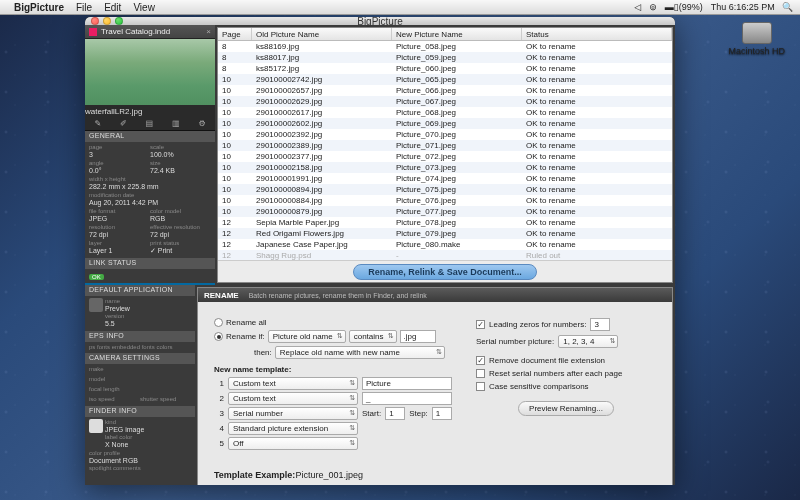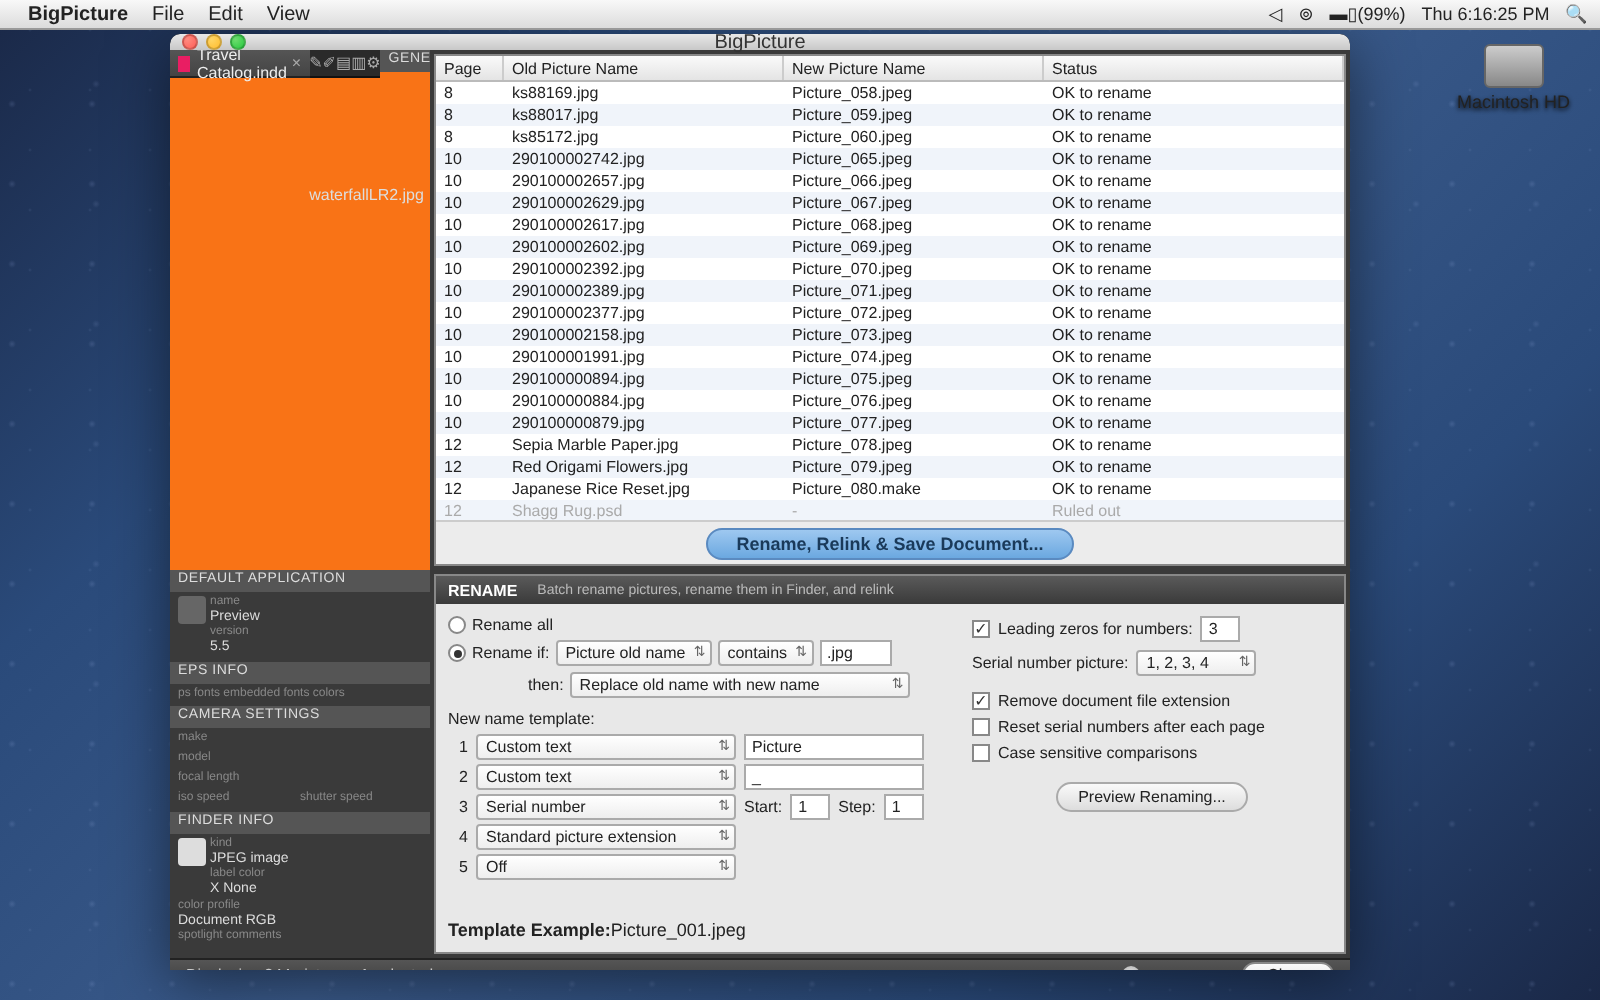--- a/index.html
+++ b/index.html
@@ -14,21 +14,21 @@
 .window{position:absolute;top:17px;left:85px;width:590px;height:468px;background:#3a3a3a;border-radius:5px 5px 0 0;box-shadow:0 6px 30px rgba(0,0,0,.5);display:flex;flex-direction:column;overflow:hidden}
 .titlebar{height:16px;background:linear-gradient(#e8e8e8,#c8c8c8);border-radius:5px 5px 0 0;display:flex;align-items:center;padding:0 6px;position:relative}
 .tlights{display:flex;gap:4px}
 .tlight{width:8px;height:8px;border-radius:50%;border:.5px solid rgba(0,0,0,.2)}
 .tl-r{background:radial-gradient(circle at 30% 30%,#ff8a80,#ff5f57)}
 .tl-y{background:radial-gradient(circle at 30% 30%,#ffd666,#ffbd2e)}
 .tl-g{background:radial-gradient(circle at 30% 30%,#6edc6e,#28c940)}
 .titlebar .title{position:absolute;left:50%;transform:translateX(-50%);font-size:10px;color:#333}
 .body{flex:1;display:flex;flex-direction:column;background:#3a3a3a}
 .upper{display:flex;height:260px}
-.sidebar{width:130px;background:#f97316;color:#ccc;display:flex;flex-direction:row;overflow:hidden}
+.sidebar{width:130px;background:#0369a1;color:#ccc;display:flex;flex-direction:column;overflow:hidden}
 .doc-tab{height:14px;background:linear-gradient(#555,#444);display:flex;align-items:center;padding:0 4px;border-bottom:1px solid #222}
 .doc-tab .pink{width:8px;height:8px;background:#e91e63;margin-right:4px}
 .doc-tab span{color:#eee;font-size:8px}
 .doc-tab .x{margin-left:auto;color:#aaa;font-size:8px}
 .preview{height:78px;background:linear-gradient(180deg,#a8c8a8 0%,#7aaa7a 30%,#5a9a6a 60%,#4a8a5a 100%);position:relative}
 .preview::after{content:"";position:absolute;bottom:0;left:0;right:0;height:12px;background:#2a2a2a;color:#ddd}
 .preview .fname{position:absolute;bottom:1px;left:0;right:0;text-align:left;color:#ddd;font-size:8px;z-index:2}
 .toolbar{height:14px;background:#2a2a2a;display:flex;align-items:center;justify-content:space-around;border-bottom:1px solid #111}
 .toolbar span{color:#aaa;font-size:8px}
 .section-h{height:11px;background:#555;color:#ddd;font-size:7px;padding:1px 4px;letter-spacing:.3px}
@@ -51,21 +51,21 @@
 .trow div{padding:0 4px;font-size:8px;white-space:nowrap;overflow:hidden}
 .trow.ruled div{color:#aaa}
 .savebtn-row{height:22px;display:flex;align-items:center;justify-content:center;background:#ececec;border-top:1px solid #ccc}
 .savebtn{background:linear-gradient(#9ec8f0,#6ba8e0);border:1px solid #5a8ac0;border-radius:9px;padding:2px 14px;font-size:9px;color:#1a3a5a;font-weight:bold}
 .lower{flex:1;display:flex;background:#3a3a3a}
 .sidebar2{width:130px;background:#3a3a3a}
 .rpanel{flex:1;background:#e8e8e8;display:flex;flex-direction:column;margin:2px;border:1px solid #888}
 .rhead{height:14px;background:linear-gradient(#5a5a5a,#3a3a3a);display:flex;align-items:center;padding:0 6px}
 .rhead .t{color:#fff;font-size:8px;font-weight:bold;margin-right:10px}
 .rhead .s{color:#bbb;font-size:7px}
-.rbody{flex:1;display:flex;padding:6px;gap:12px}
+.rbody{flex:1;display:flex;padding:16px;gap:24px}
 .rcol-l{flex:1}
 .rcol-r{width:180px}
 .radio-row{display:flex;align-items:center;margin-bottom:3px;gap:3px}
 .radio{width:9px;height:9px;border:1px solid #888;border-radius:50%;background:#fff;display:inline-flex;align-items:center;justify-content:center}
 .radio.on::after{content:"";width:4px;height:4px;background:#333;border-radius:50%}
 .sel{background:linear-gradient(#fff,#eee);border:1px solid #aaa;border-radius:2px;padding:1px 12px 1px 4px;font-size:8px;position:relative;display:inline-block}
 .sel::after{content:"⇅";position:absolute;right:2px;top:1px;font-size:7px;color:#666}
 .txt{background:#fff;border:1px solid #aaa;padding:1px 3px;font-size:8px;display:inline-block}
 .lbl{font-size:8px}
 .tmpl-row{display:flex;align-items:center;gap:4px;margin-bottom:2px}
@@ -313,21 +313,21 @@
               <div class="c-status">OK to rename</div>
             </div>
             <div class="trow">
               <div class="c-page">12</div>
               <div class="c-old">Red Origami Flowers.jpg</div>
               <div class="c-new">Picture_079.jpeg</div>
               <div class="c-status">OK to rename</div>
             </div>
             <div class="trow">
               <div class="c-page">12</div>
-              <div class="c-old">Japanese Rice Reset.jpg</div>
+              <div class="c-old">Japanese Case Paper.jpg</div>
               <div class="c-new">Picture_080.make</div>
               <div class="c-status">OK to rename</div>
             </div>
             <div class="trow ruled">
               <div class="c-page">12</div>
               <div class="c-old">Shagg Rug.psd</div>
               <div class="c-new">-</div>
               <div class="c-status">Ruled out</div>
             </div>
           </div>
@@ -403,21 +403,21 @@
               <span class="radio on"></span>
               <span class="lbl">Rename if:</span>
               <span class="sel">Picture old name</span>
               <span class="sel">contains</span>
               <span class="txt" style="width:36px">.jpg</span>
             </div>
             <div class="radio-row" style="margin-left:40px">
               <span class="lbl">then:</span>
               <span class="sel" style="width:170px">Replace old name with new name</span>
             </div>
-            <div class="lbl" style="font-weight:normal;margin:6px 0 3px">New name template:</div>
+            <div class="lbl" style="font-weight:bold;margin:6px 0 3px">New name template:</div>
             <div class="tmpl-row">
                 <span class="num">1</span>
                 <span class="sel">Custom text</span>
                 <span class="txt">Picture</span>
               </div>
             <div class="tmpl-row">
                 <span class="num">2</span>
                 <span class="sel">Custom text</span>
                 <span class="txt">_</span>
               </div>

